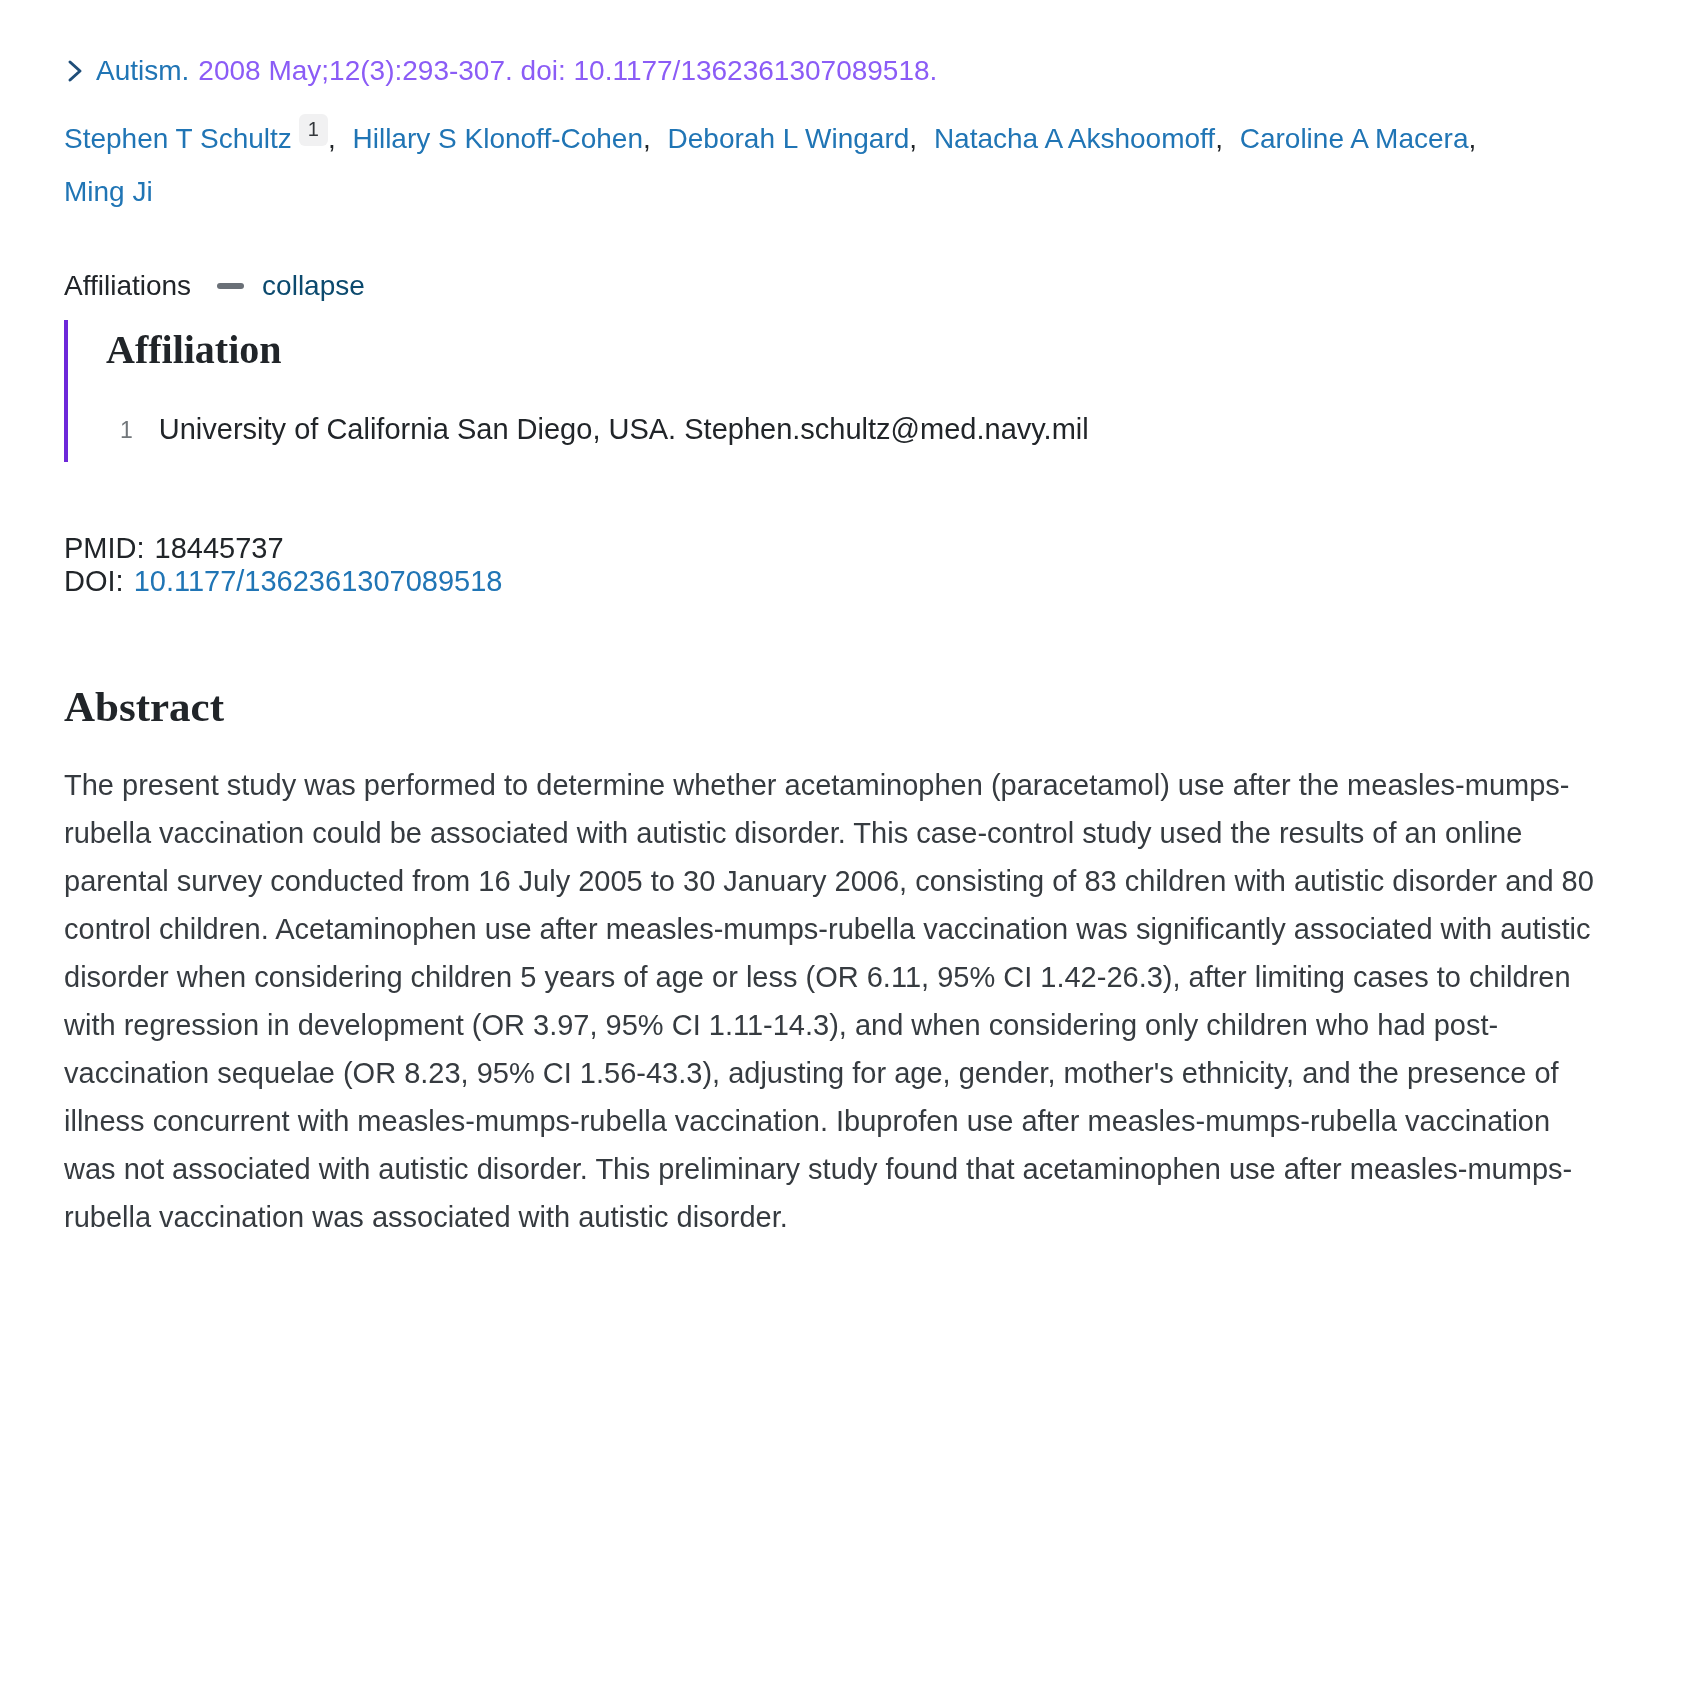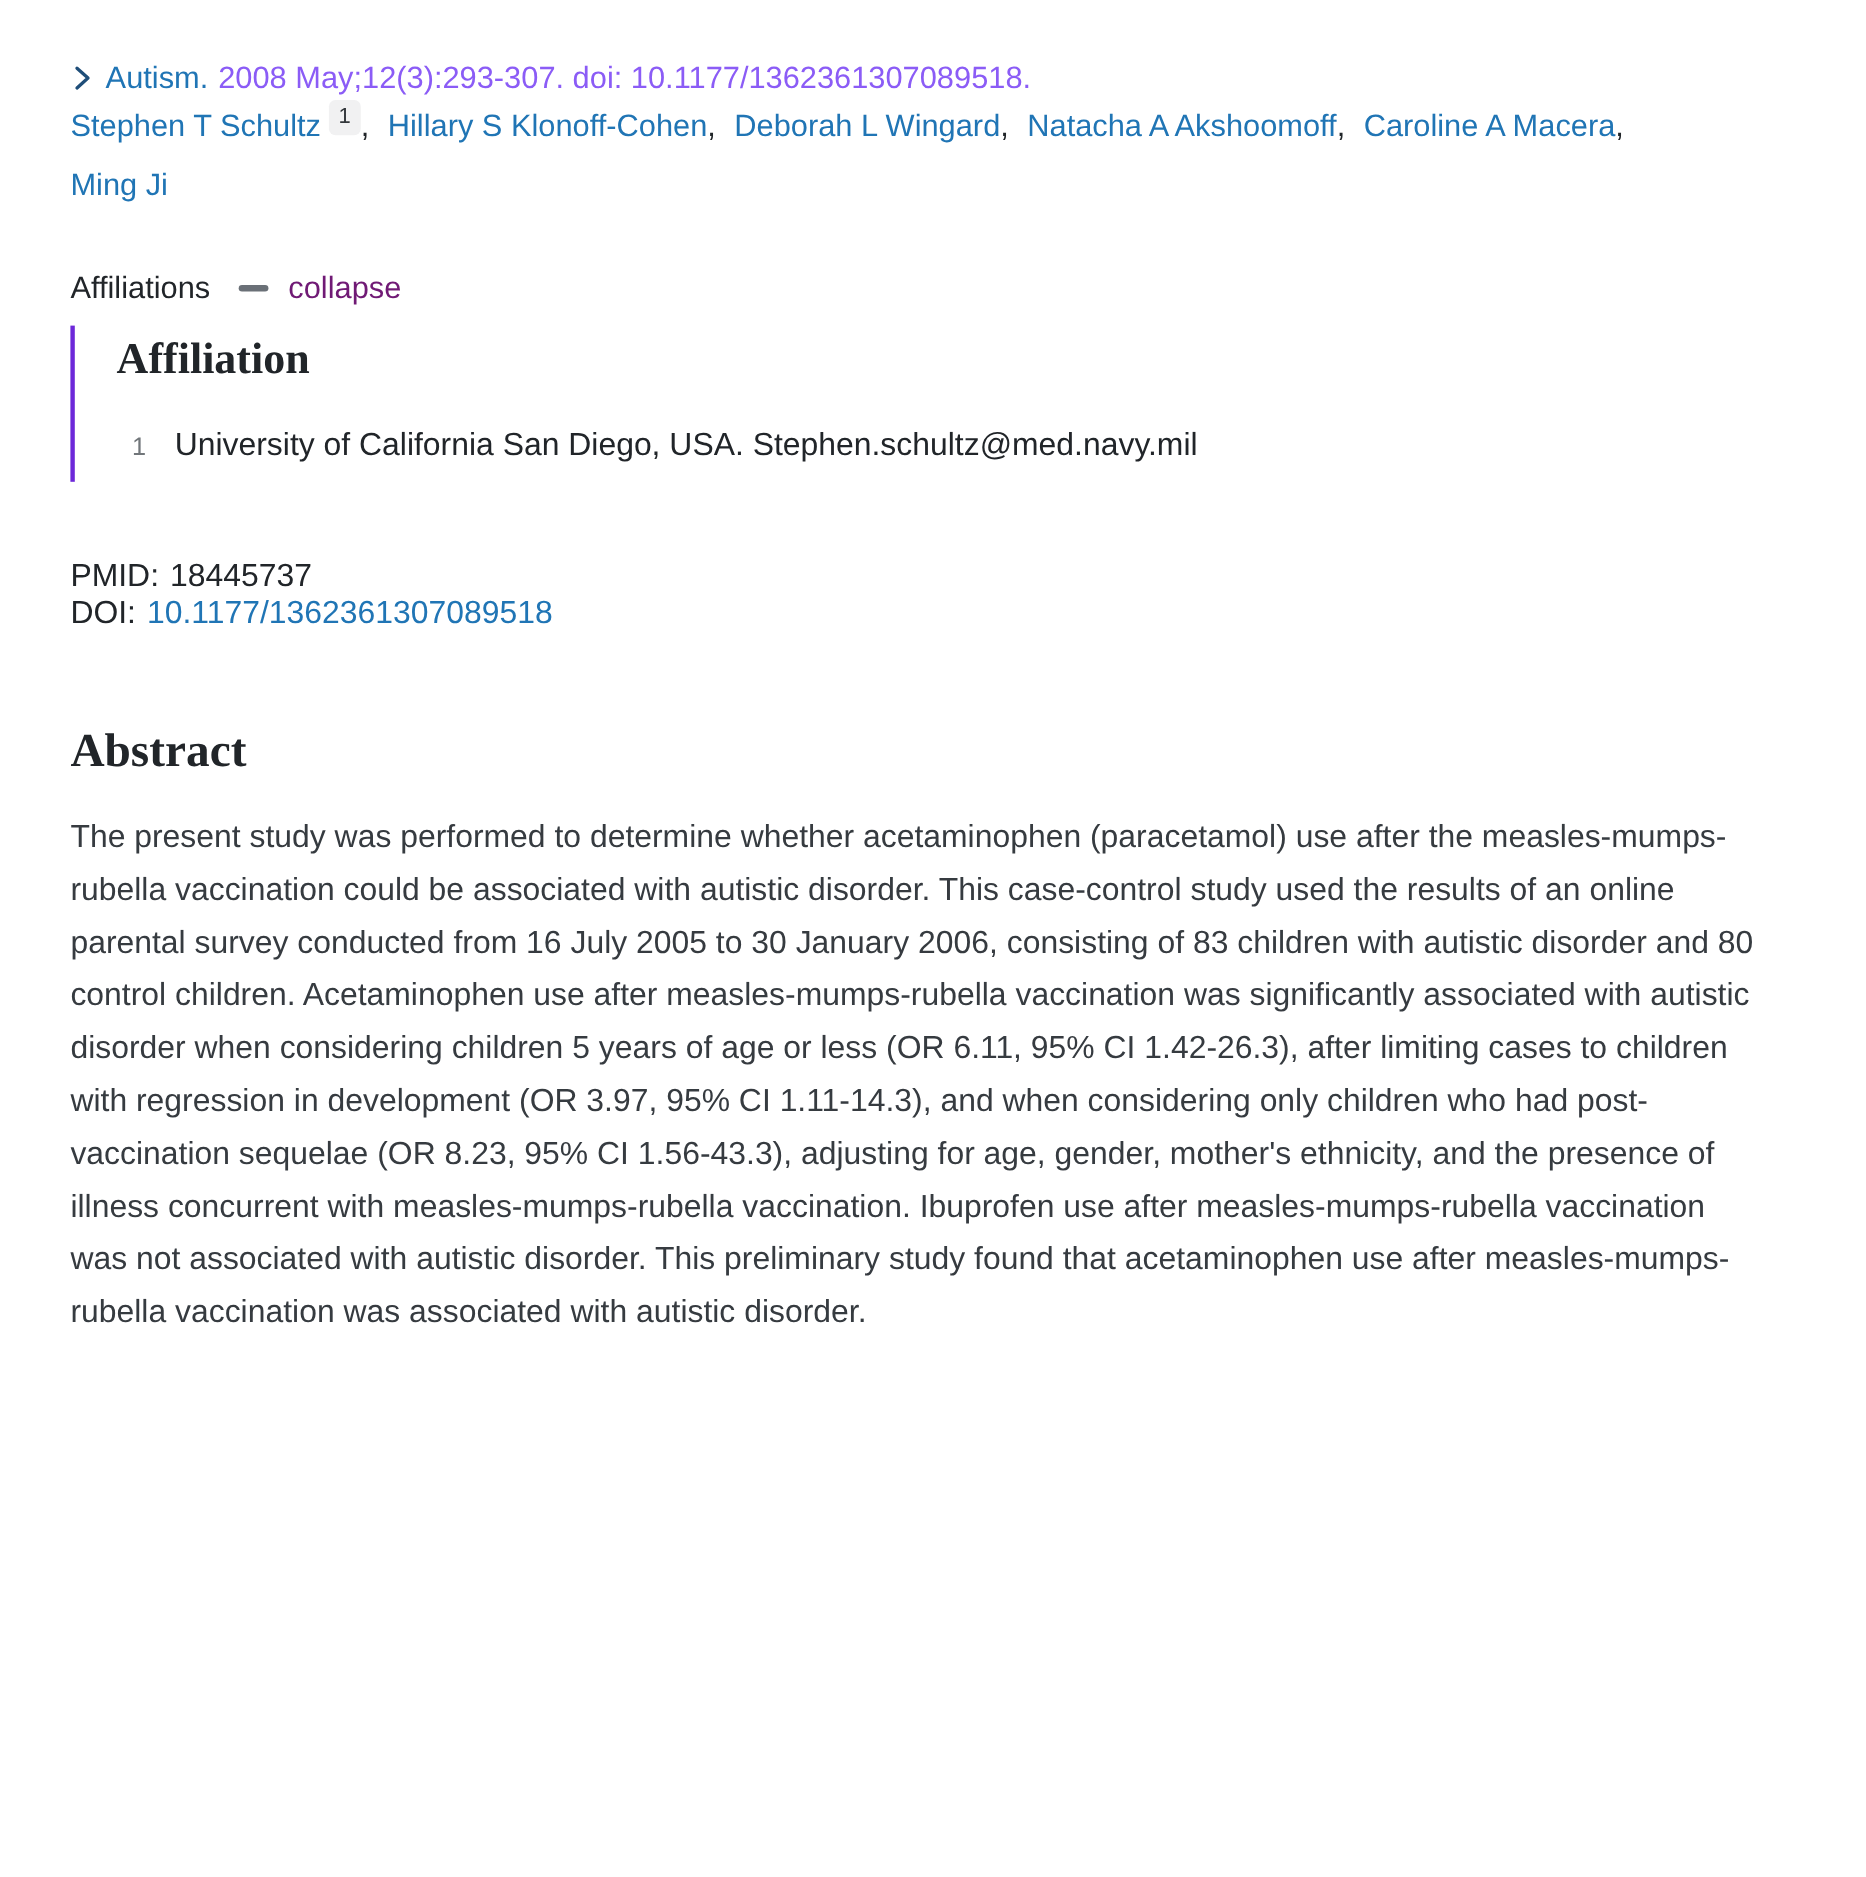--- a/index.html
+++ b/index.html
@@ -36,20 +36,21 @@
     font-family: "Liberation Serif", serif;
     font-weight: 700;
     font-size: 50px;
     line-height: 1.58;
     color: #1d2125;
     letter-spacing: -0.2px;
   }
 
   
   .authors {
+    margin-top: 24px;
     max-width: 1470px;
     font-size: 28px;
     line-height: 1.9;
     color: #212529;
   }
   .author-link {
     color: #2075b5;
     text-decoration: none;
     white-space: nowrap;
     cursor: pointer;
@@ -77,21 +78,21 @@
     font-size: 28px;
   }
   .affil-label { color: #212529; margin-right: 26px; }
   .collapse-btn {
     display: flex;
     align-items: center;
     background: none;
     border: none;
     font-size: 28px;
     font-family: "Liberation Sans", sans-serif;
-    color: #701a75;
+    color: #0c4a6e;
     cursor: pointer;
     padding: 0;
     text-align: right;
   }
   .minus-dash {
     width: 27px;
     height: 6px;
     background: #6a7077;
     border-radius: 3px;
     margin-right: 18px;

